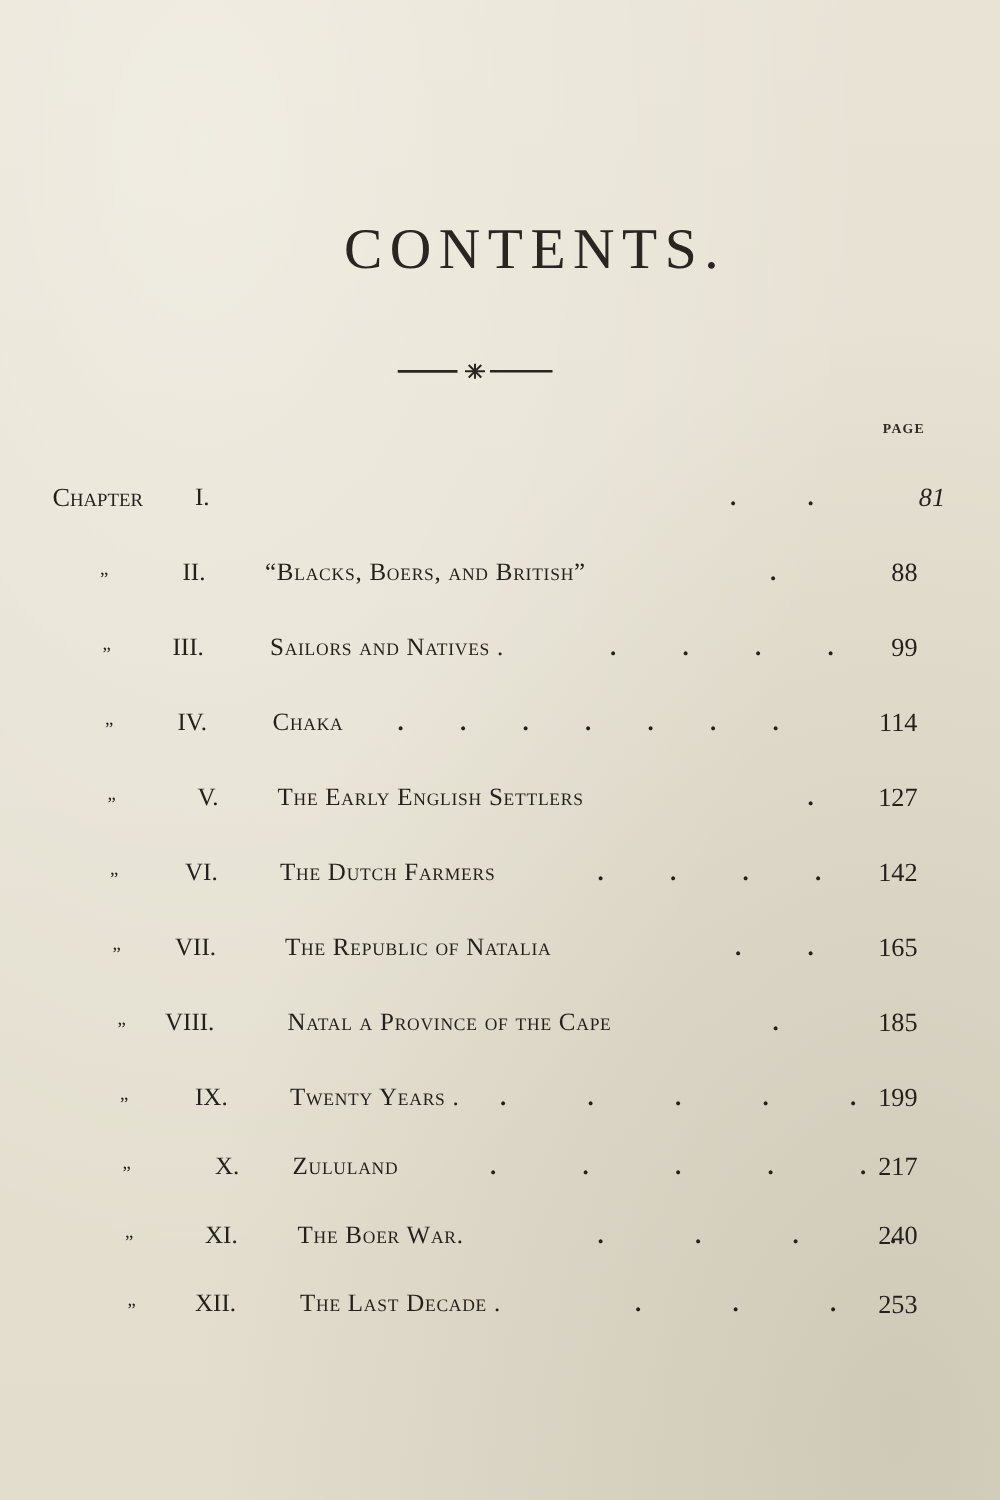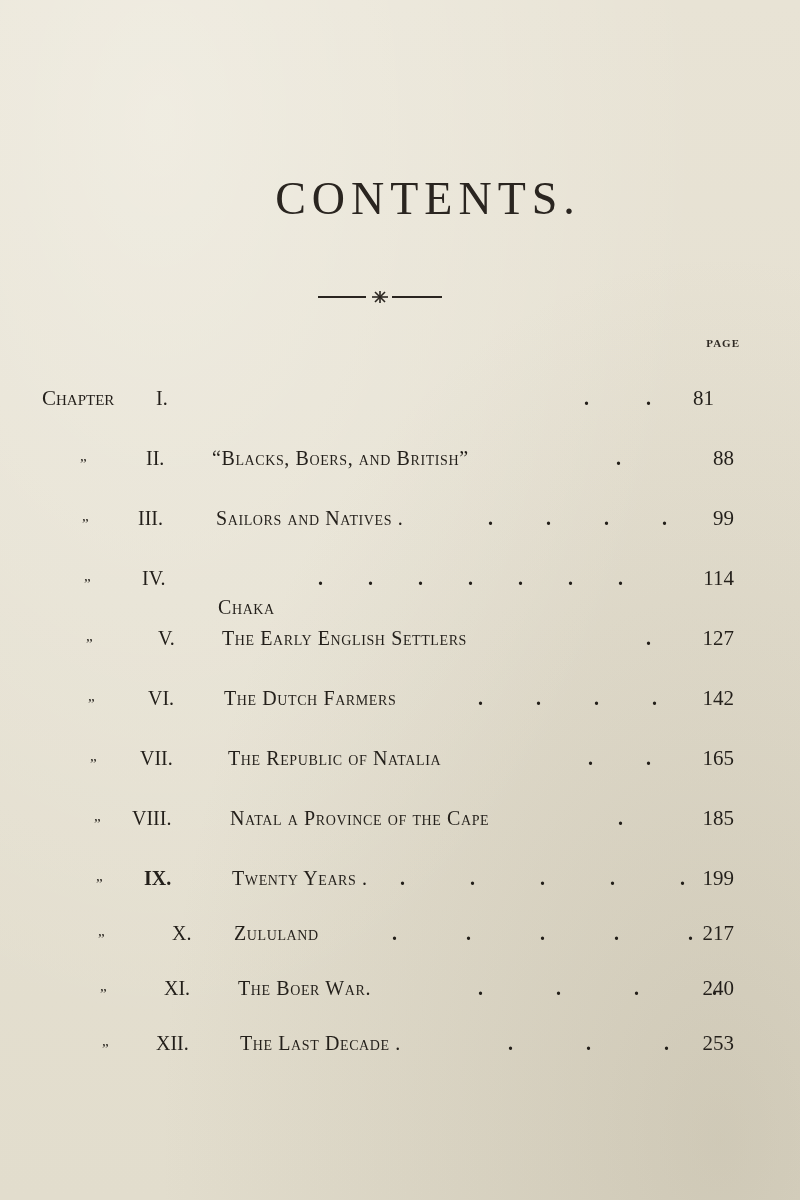--- a/index.html
+++ b/index.html
@@ -57,21 +57,21 @@
       <line x1="62" y1="1" x2="62" y2="13"></line>
     </g>
   </svg>
 
   <div class="page-heading">PAGE</div>
 
   <div class="row" style="top:380px;">
     <span class="prefix chapter" style="left:42px;">Chapter</span>
     <span class="numeral" style="left:156px;">I.</span>
     <span class="dots" style="left:584px; letter-spacing:26px; font-weight:bold;">. .</span>
-    <span class="pagenum" style="left:654px;">81</span>
+    <span class="pagenum" style="left:696px;font-style:italic;">81</span>
   </div>
 
   <div class="row" style="top:440px;">
     <span class="prefix ditto" style="left:80px;">”</span>
     <span class="numeral" style="left:146px;">II.</span>
     <span class="chtitle" style="left:212px;">“Blacks, Boers, and British”</span>
     <span class="dots" style="left:616px; font-weight:bold;">.</span>
     <span class="pagenum" style="left:674px;">88</span>
   </div>
 
@@ -79,21 +79,21 @@
     <span class="prefix ditto" style="left:82px;">”</span>
     <span class="numeral" style="left:138px;">III.</span>
     <span class="chtitle" style="left:216px;">Sailors and Natives .</span>
     <span class="dots" style="left:488px; letter-spacing:24px; font-weight:bold;">. . . .</span>
     <span class="pagenum" style="left:674px;">99</span>
   </div>
 
   <div class="row" style="top:560px;">
     <span class="prefix ditto" style="left:84px;">”</span>
     <span class="numeral" style="left:142px;">IV.</span>
-    <span class="chtitle" style="left:218px;margin-top:29px;">Chaka</span>
+    <span class="chtitle" style="left:218px;">Chaka</span>
     <span class="dots" style="left:318px; letter-spacing:20px; font-weight:bold;">. . . . . . .</span>
     <span class="pagenum" style="left:674px;">114</span>
   </div>
 
   <div class="row" style="top:620px;">
     <span class="prefix ditto" style="left:86px;">”</span>
     <span class="numeral" style="left:158px;">V.</span>
     <span class="chtitle" style="left:222px;text-align:center;">The Early English Settlers</span>
     <span class="dots" style="left:646px; font-weight:bold;">.</span>
     <span class="pagenum" style="left:674px;">127</span>
@@ -118,21 +118,21 @@
   <div class="row" style="top:800px;">
     <span class="prefix ditto" style="left:94px;">”</span>
     <span class="numeral" style="left:132px;">VIII.</span>
     <span class="chtitle" style="left:230px;">Natal a Province of the Cape</span>
     <span class="dots" style="left:618px; font-weight:bold;">.</span>
     <span class="pagenum" style="left:674px;">185</span>
   </div>
 
   <div class="row" style="top:860px;">
     <span class="prefix ditto" style="left:96px;">”</span>
-    <span class="numeral" style="left:144px;font-weight:bold;">IX.</span>
+    <span class="numeral" style="left:156px;">IX.</span>
     <span class="chtitle" style="left:232px;">Twenty Years .</span>
     <span class="dots" style="left:400px; letter-spacing:30px; font-weight:bold;">. . . . .</span>
     <span class="pagenum" style="left:674px;">199</span>
   </div>
 
   <div class="row" style="top:915px;">
     <span class="prefix ditto" style="left:98px;">”</span>
     <span class="numeral" style="left:172px;">X.</span>
     <span class="chtitle" style="left:234px;">Zululand</span>
     <span class="dots" style="left:392px; letter-spacing:32px; font-weight:bold;">. . . . .</span>

